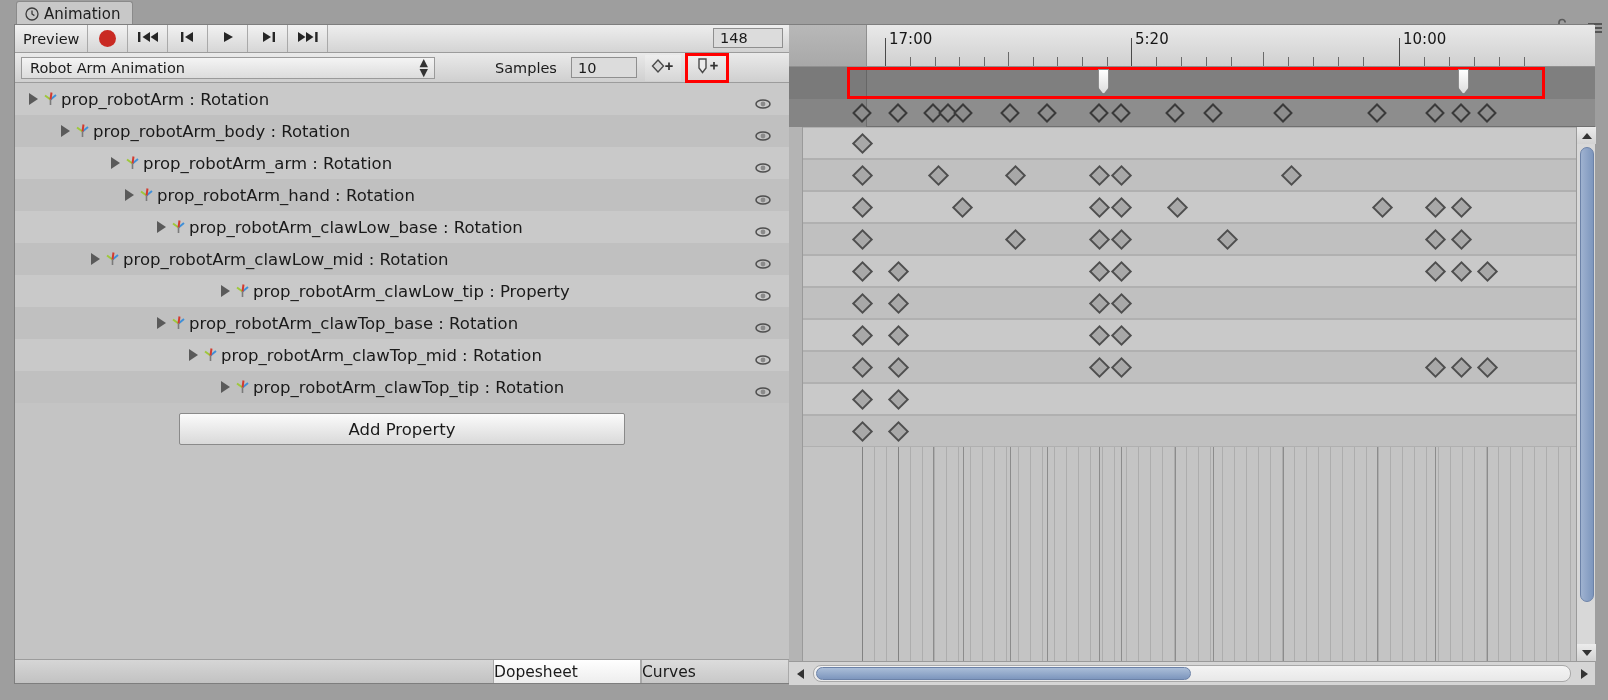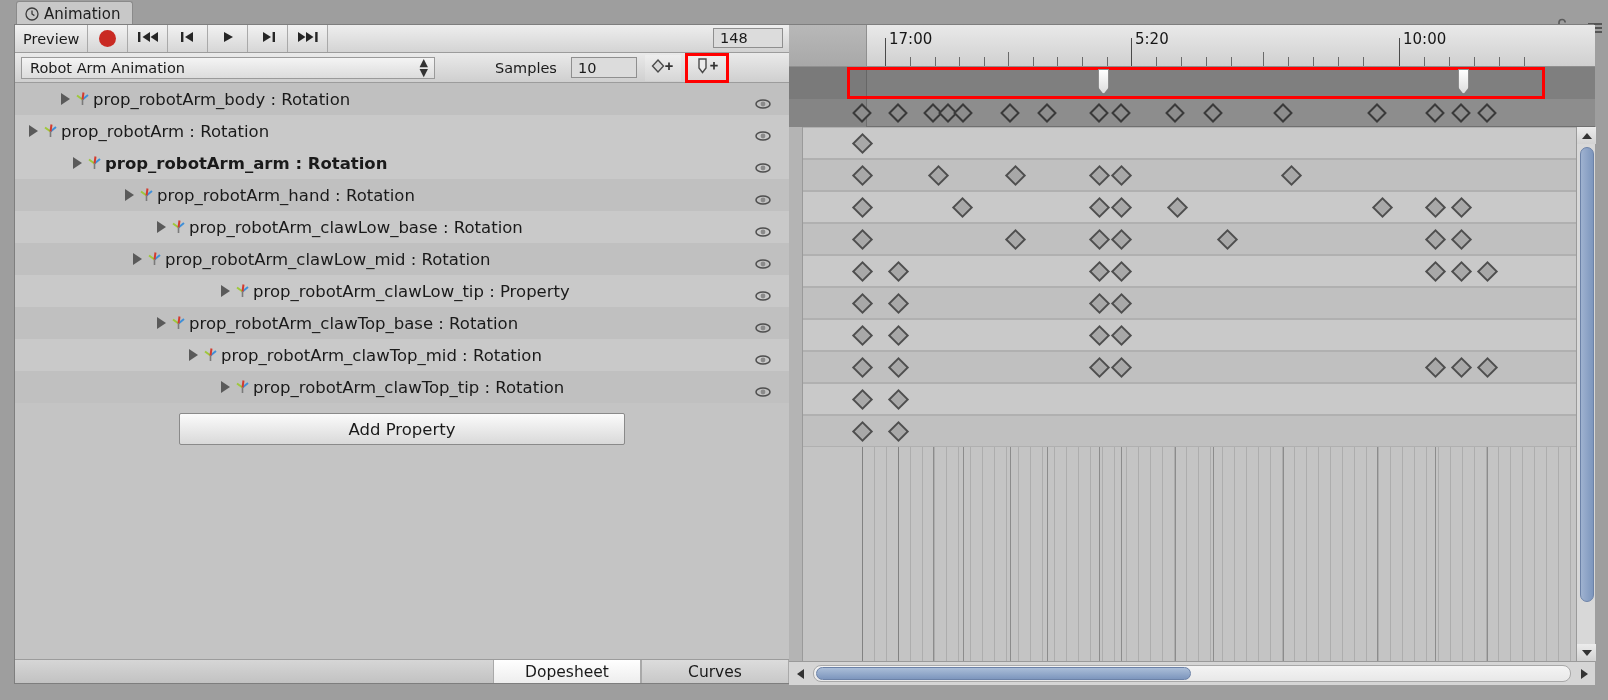--- a/index.html
+++ b/index.html
@@ -248,21 +248,21 @@
   .arrow-d { width:0;height:0;border-left:5px solid transparent;border-right:5px solid transparent;border-top:6px solid #333; }
 
   
   .bottombar {
     position: absolute; left: 0; bottom: 0; width: 774px; height: 24px;
     background: linear-gradient(#d6d6d6,#c2c2c2); border-top: 1px solid #9c9c9c;
     display: flex; align-items: stretch;
   }
   .bb-spacer { flex: 1; }
   .btab {
-    width: 148px; display: flex; align-items: center; justify-content: center;
+    width: 148px; display: flex; align-items: center; 
     font-size: 15.5px; color: #1a1a1a;
     border-left: 1px solid #a9a9a9; border-right: 1px solid #a9a9a9;
   }
   .btab.active { background: linear-gradient(#ffffff,#ededed); }
   .btab.inactive { background: linear-gradient(#dcdcdc,#c8c8c8); }
 </style>
 </head>
 <body>
 
 <div id="root">
@@ -373,49 +373,49 @@
           <svg width="28" height="20" viewBox="0 0 28 20">
             <path d="M6 3 H13 V12 L9.5 16.5 L6 12 Z" fill="#ececec" stroke="#4a4a4a" stroke-width="1.4"></path>
             <path d="M21 6 V13.5 M17.3 9.7 H24.7" stroke="#333" stroke-width="1.7"></path>
           </svg>
         </span>
       </div>
     </div>
 
     <div class="leftpanel">
       <div id="proplist">
+          <div class="hrow odd" style="padding-left: 14px;">
+            <span class="tri"></span>
+            <span class="axis-ic"><svg width="17" height="17" viewBox="0 0 17 17">
+                <path d="M8.5 14 L8.5 8.5" stroke="#7a7a7a" stroke-width="1.6"></path>
+                <path d="M8.5 8.5 L3 4.5" stroke="#9ec83a" stroke-width="2"></path>
+                <path d="M8.5 8.5 L14 4" stroke="#3f8fd8" stroke-width="2"></path>
+                <path d="M8.5 8.5 L9.5 1.5" stroke="#d33a2e" stroke-width="2"></path>
+              </svg></span>
+            <span class="hlabel">prop_robotArm : Rotation</span>
+            <span class="eye"><svg width="16" height="10" viewBox="0 0 16 10">
+                <ellipse cx="8" cy="5" rx="7" ry="4" fill="none" stroke="#4e4e4e" stroke-width="1.5"></ellipse>
+                <ellipse cx="8" cy="5" rx="2.4" ry="2.4" fill="#8a8a8a"></ellipse>
+              </svg></span>
+          </div>
           <div class="hrow even" style="padding-left: 46px;">
             <span class="tri"></span>
             <span class="axis-ic"><svg width="17" height="17" viewBox="0 0 17 17">
                 <path d="M8.5 14 L8.5 8.5" stroke="#7a7a7a" stroke-width="1.6"></path>
                 <path d="M8.5 8.5 L3 4.5" stroke="#9ec83a" stroke-width="2"></path>
                 <path d="M8.5 8.5 L14 4" stroke="#3f8fd8" stroke-width="2"></path>
                 <path d="M8.5 8.5 L9.5 1.5" stroke="#d33a2e" stroke-width="2"></path>
               </svg></span>
             <span class="hlabel">prop_robotArm_body : Rotation</span>
             <span class="eye"><svg width="16" height="10" viewBox="0 0 16 10">
                 <ellipse cx="8" cy="5" rx="7" ry="4" fill="none" stroke="#4e4e4e" stroke-width="1.5"></ellipse>
                 <ellipse cx="8" cy="5" rx="2.4" ry="2.4" fill="#8a8a8a"></ellipse>
               </svg></span>
           </div>
-          <div class="hrow odd" style="padding-left: 14px;">
-            <span class="tri"></span>
-            <span class="axis-ic"><svg width="17" height="17" viewBox="0 0 17 17">
-                <path d="M8.5 14 L8.5 8.5" stroke="#7a7a7a" stroke-width="1.6"></path>
-                <path d="M8.5 8.5 L3 4.5" stroke="#9ec83a" stroke-width="2"></path>
-                <path d="M8.5 8.5 L14 4" stroke="#3f8fd8" stroke-width="2"></path>
-                <path d="M8.5 8.5 L9.5 1.5" stroke="#d33a2e" stroke-width="2"></path>
-              </svg></span>
-            <span class="hlabel">prop_robotArm : Rotation</span>
-            <span class="eye"><svg width="16" height="10" viewBox="0 0 16 10">
-                <ellipse cx="8" cy="5" rx="7" ry="4" fill="none" stroke="#4e4e4e" stroke-width="1.5"></ellipse>
-                <ellipse cx="8" cy="5" rx="2.4" ry="2.4" fill="#8a8a8a"></ellipse>
-              </svg></span>
-          </div>
-          <div class="hrow odd" style="padding-left: 58px; font-weight: bold;">
+          <div class="hrow odd" style="padding-left: 96px;">
             <span class="tri"></span>
             <span class="axis-ic"><svg width="17" height="17" viewBox="0 0 17 17">
                 <path d="M8.5 14 L8.5 8.5" stroke="#7a7a7a" stroke-width="1.6"></path>
                 <path d="M8.5 8.5 L3 4.5" stroke="#9ec83a" stroke-width="2"></path>
                 <path d="M8.5 8.5 L14 4" stroke="#3f8fd8" stroke-width="2"></path>
                 <path d="M8.5 8.5 L9.5 1.5" stroke="#d33a2e" stroke-width="2"></path>
               </svg></span>
             <span class="hlabel">prop_robotArm_arm : Rotation</span>
             <span class="eye"><svg width="16" height="10" viewBox="0 0 16 10">
                 <ellipse cx="8" cy="5" rx="7" ry="4" fill="none" stroke="#4e4e4e" stroke-width="1.5"></ellipse>
@@ -443,21 +443,21 @@
                 <path d="M8.5 8.5 L3 4.5" stroke="#9ec83a" stroke-width="2"></path>
                 <path d="M8.5 8.5 L14 4" stroke="#3f8fd8" stroke-width="2"></path>
                 <path d="M8.5 8.5 L9.5 1.5" stroke="#d33a2e" stroke-width="2"></path>
               </svg></span>
             <span class="hlabel">prop_robotArm_clawLow_base : Rotation</span>
             <span class="eye"><svg width="16" height="10" viewBox="0 0 16 10">
                 <ellipse cx="8" cy="5" rx="7" ry="4" fill="none" stroke="#4e4e4e" stroke-width="1.5"></ellipse>
                 <ellipse cx="8" cy="5" rx="2.4" ry="2.4" fill="#8a8a8a"></ellipse>
               </svg></span>
           </div>
-          <div class="hrow even" style="padding-left: 118px;">
+          <div class="hrow even" style="padding-left: 76px;">
             <span class="tri"></span>
             <span class="axis-ic"><svg width="17" height="17" viewBox="0 0 17 17">
                 <path d="M8.5 14 L8.5 8.5" stroke="#7a7a7a" stroke-width="1.6"></path>
                 <path d="M8.5 8.5 L3 4.5" stroke="#9ec83a" stroke-width="2"></path>
                 <path d="M8.5 8.5 L14 4" stroke="#3f8fd8" stroke-width="2"></path>
                 <path d="M8.5 8.5 L9.5 1.5" stroke="#d33a2e" stroke-width="2"></path>
               </svg></span>
             <span class="hlabel">prop_robotArm_clawLow_mid : Rotation</span>
             <span class="eye"><svg width="16" height="10" viewBox="0 0 16 10">
                 <ellipse cx="8" cy="5" rx="7" ry="4" fill="none" stroke="#4e4e4e" stroke-width="1.5"></ellipse>

